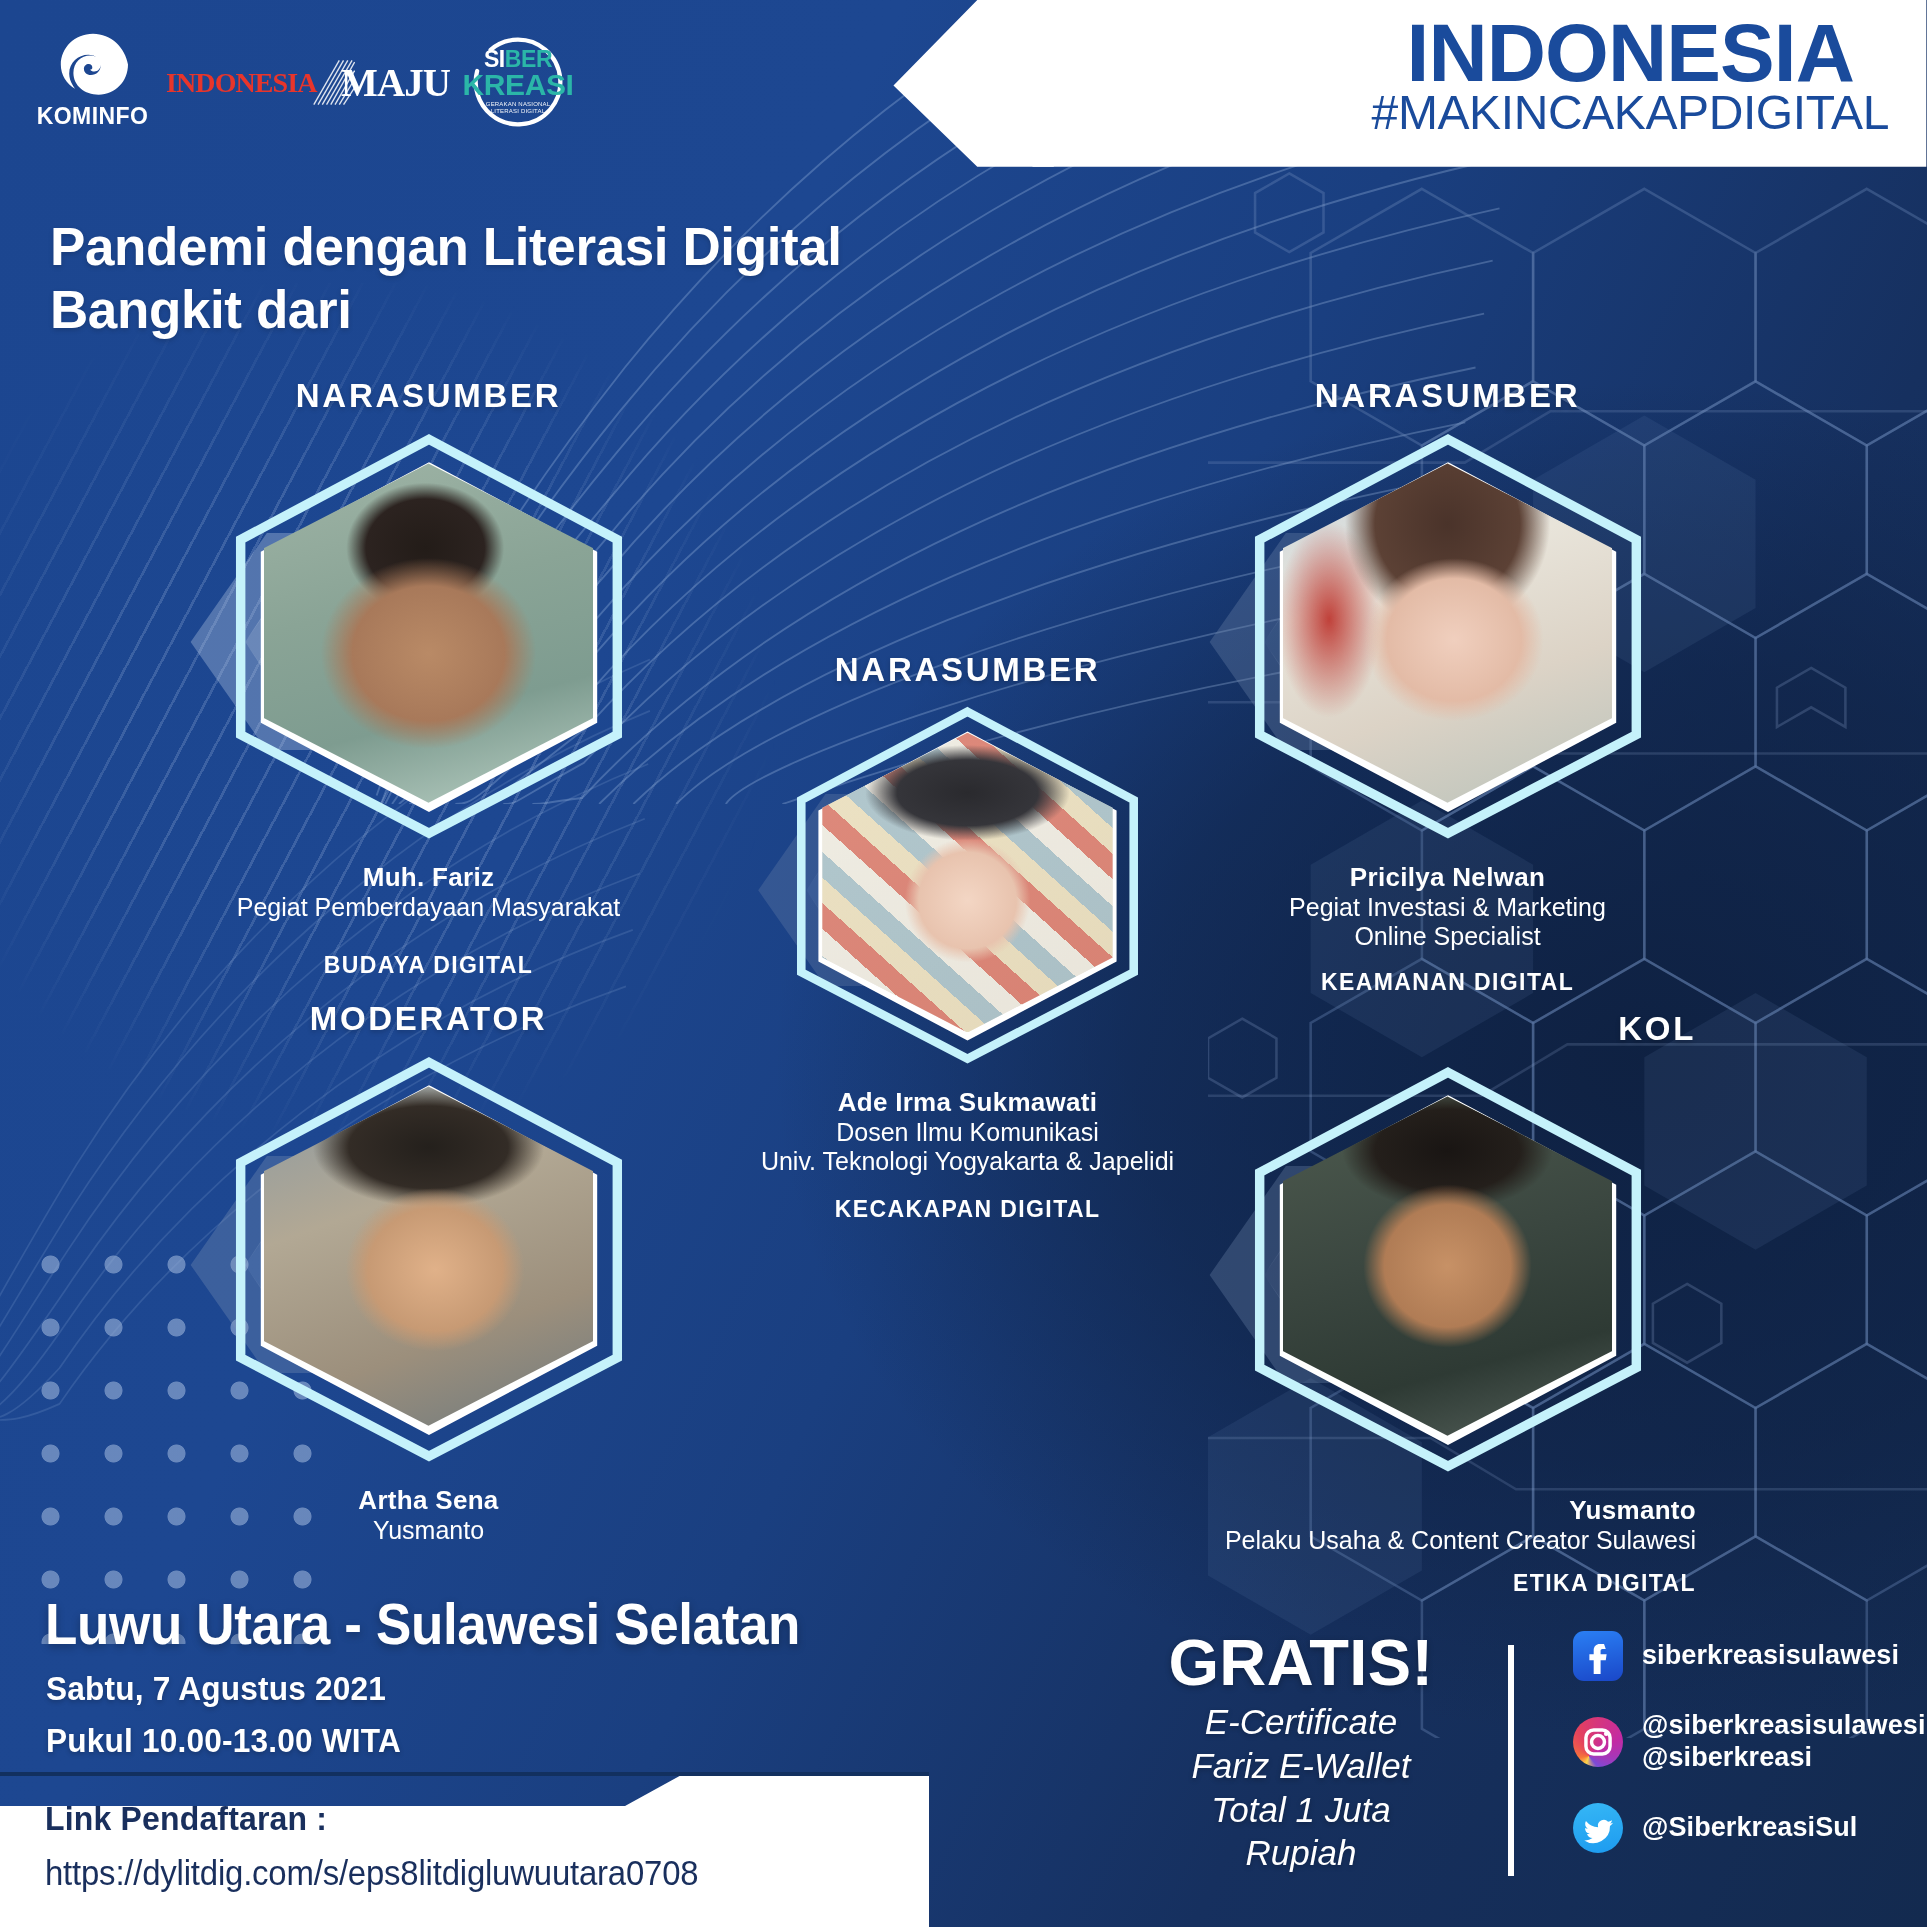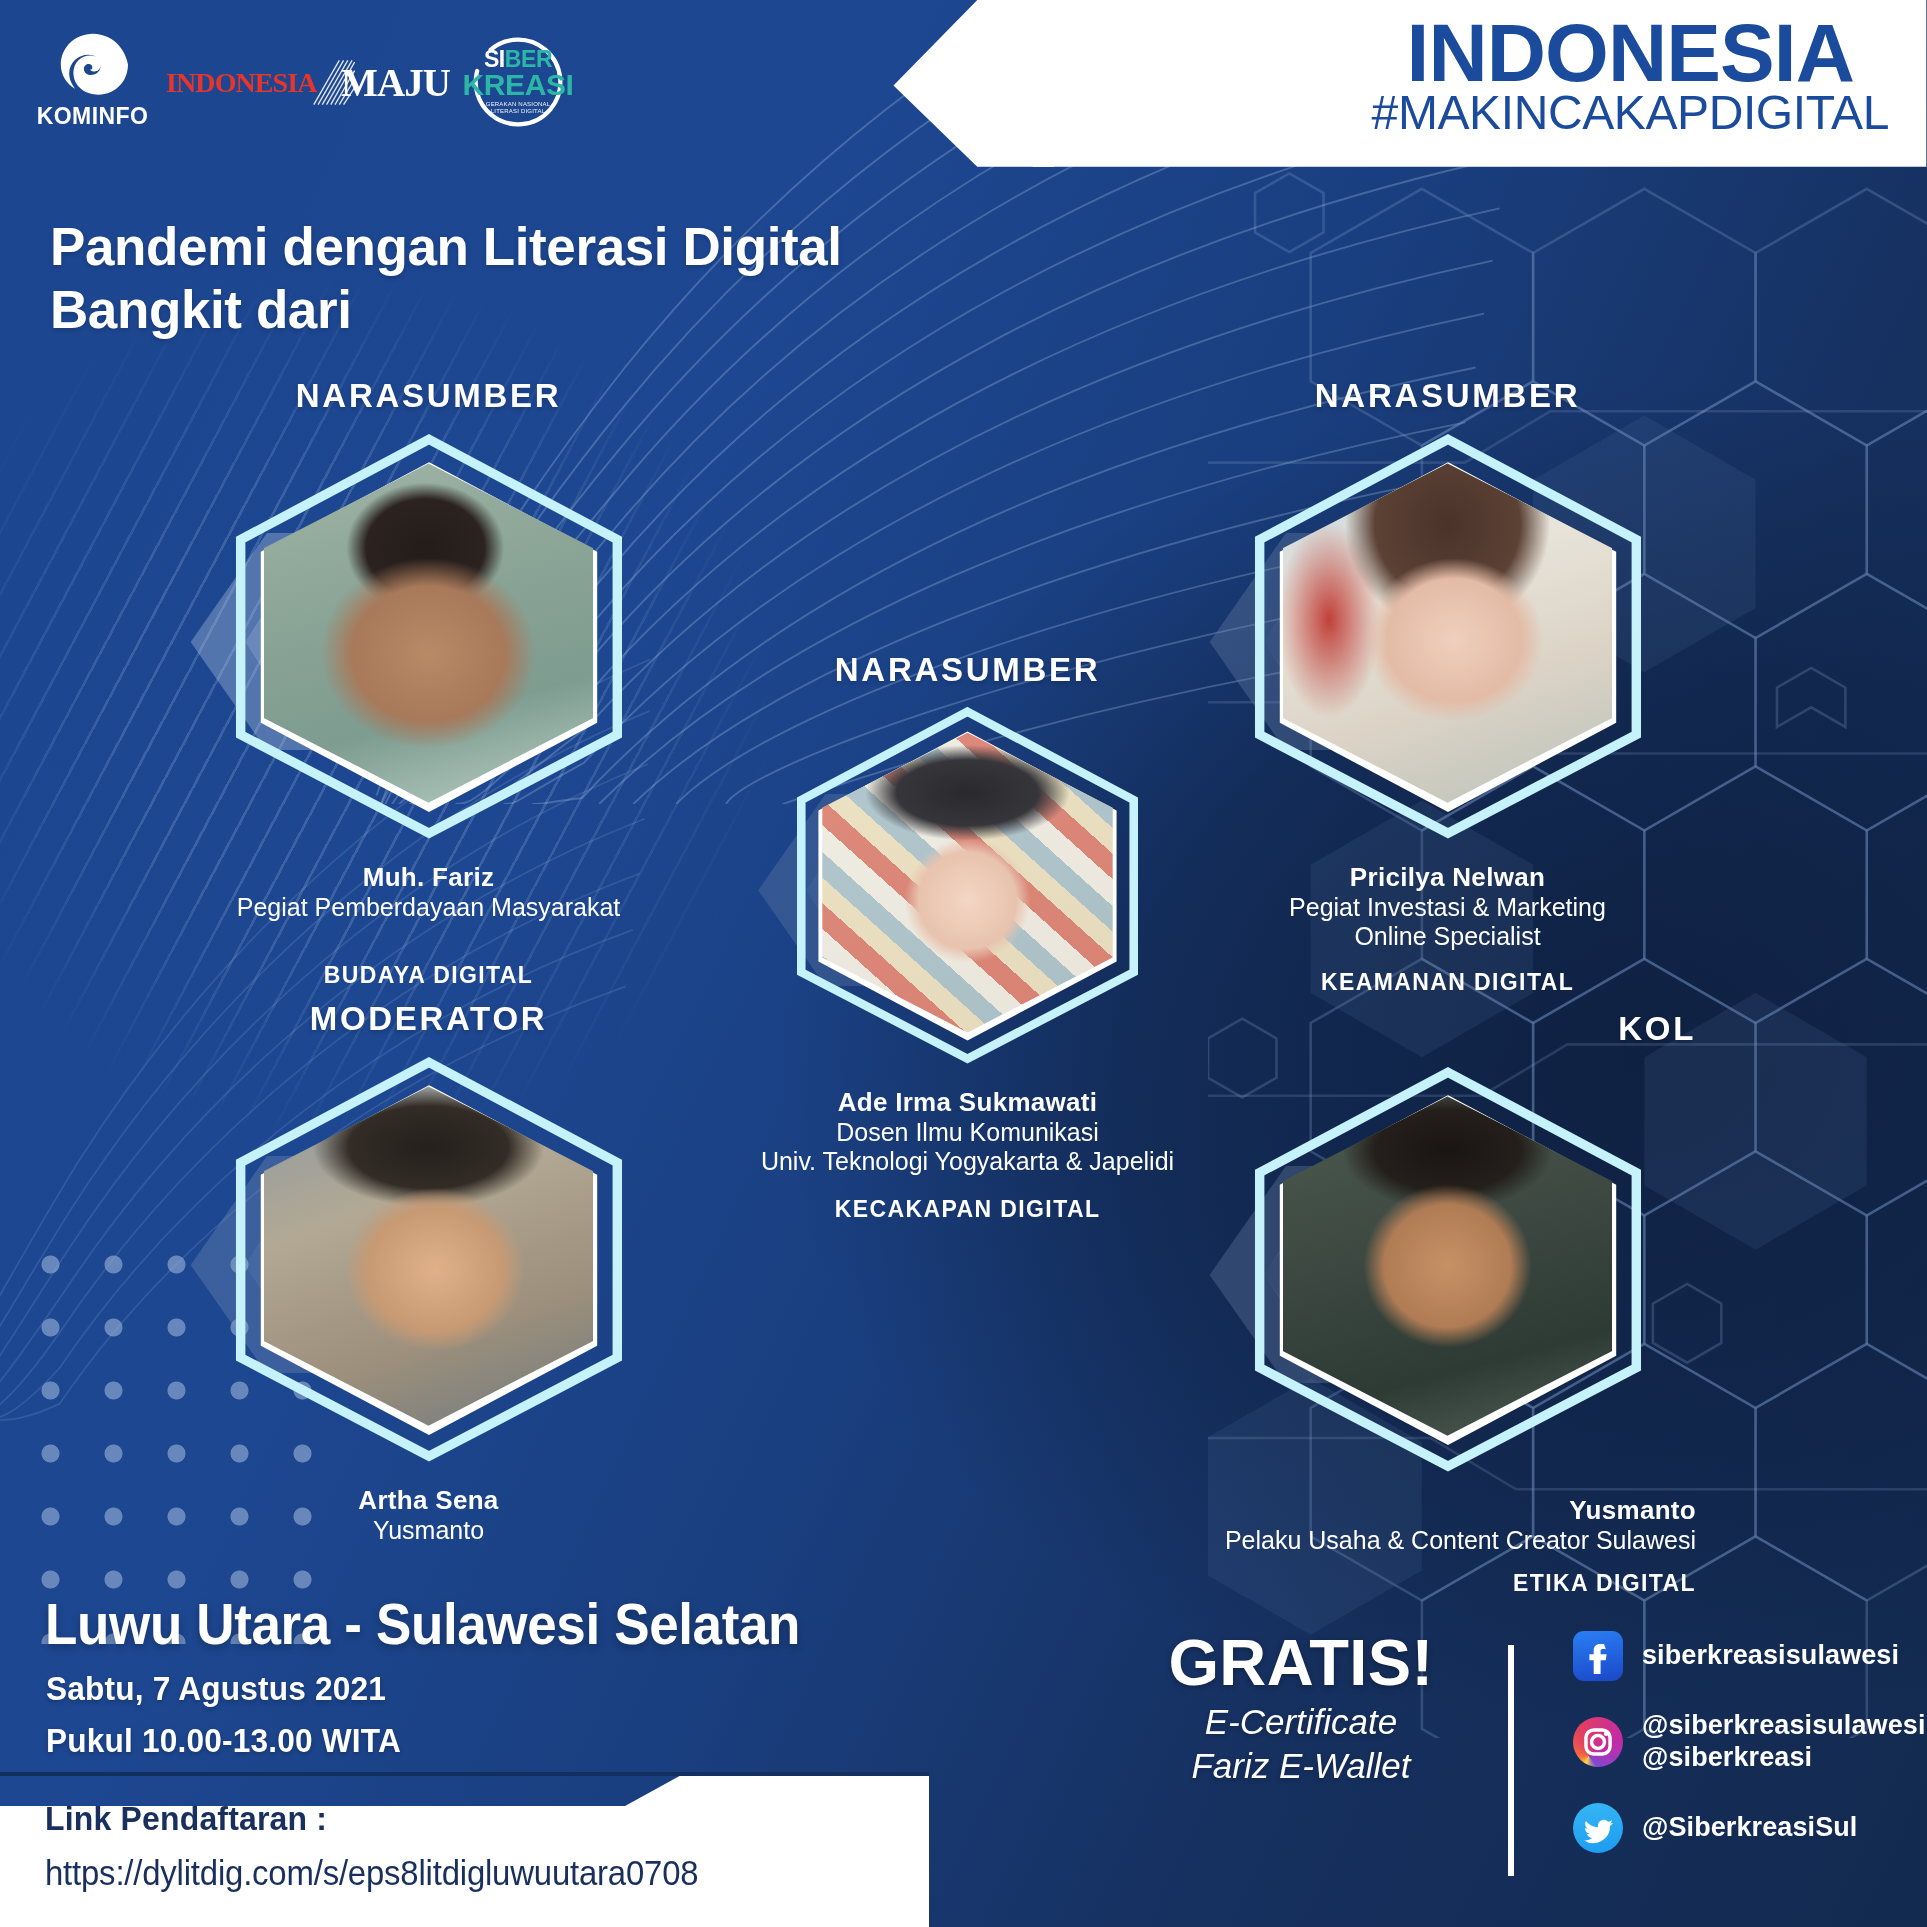--- a/index.html
+++ b/index.html
@@ -139,21 +139,21 @@
     clip-path: polygon(50% 0%, 100% 25%, 100% 75%, 50% 100%, 0% 75%, 0% 25%);
     overflow:hidden;
   }
   .hexwrap .photo > div { width:100%; height:100%; }
 
   
   .sname { color:#ffffff; font-weight:700; font-size:26px; letter-spacing:0.3px; }
   .stitle { color:#ffffff; font-weight:400; font-size:25px; line-height:1.18; }
   .spill {
     color:#ffffff; font-weight:700; font-size:23px; letter-spacing:1.4px;
-    margin-top:40px;
+    margin-top:30px;
   }
 
   
   #cityName {
     position:absolute; left:45px; top:1591px; z-index:28;
     color:#ffffff; font-weight:700; font-size:57px; letter-spacing:-0.4px;
     text-shadow:0 2.6px 8.6px rgba(0,0,0,.28);
     transform: scaleX(.93); transform-origin: left center;
   }
   #dateLine, #timeLine {
@@ -490,20 +490,21 @@
   </div>
 
   <div id="cityName">Luwu Utara - Sulawesi Selatan</div>
   <div id="dateLine">Sabtu, 7 Agustus 2021</div>
   <div id="timeLine">Pukul 10.00-13.00 WITA</div>
 
   <div id="gratisBlock">
     <div class="big">GRATIS!</div>
     <div class="li">E-Certificate</div>
     <div class="li">Fariz E-Wallet</div>
+    <div class="li">Total 1 Juta Rupiah</div>
   </div>
 
   <div id="socDivider"></div>
   <div id="social">
 
     <div class="socrow">
       <div class="socicon" style="background:linear-gradient(170deg,#2a7ff4 0%,#1a47c8 100%);">
         <svg viewBox="0 0 58 58" width="50" height="50">
           <path fill="#ffffff" d="M36 15h-5c-4 0-7 3-7 7v5h-5v7h5v16h8V34h6l1-7h-7v-4c0-1 1-2 2-2h4z"></path>
         </svg>

